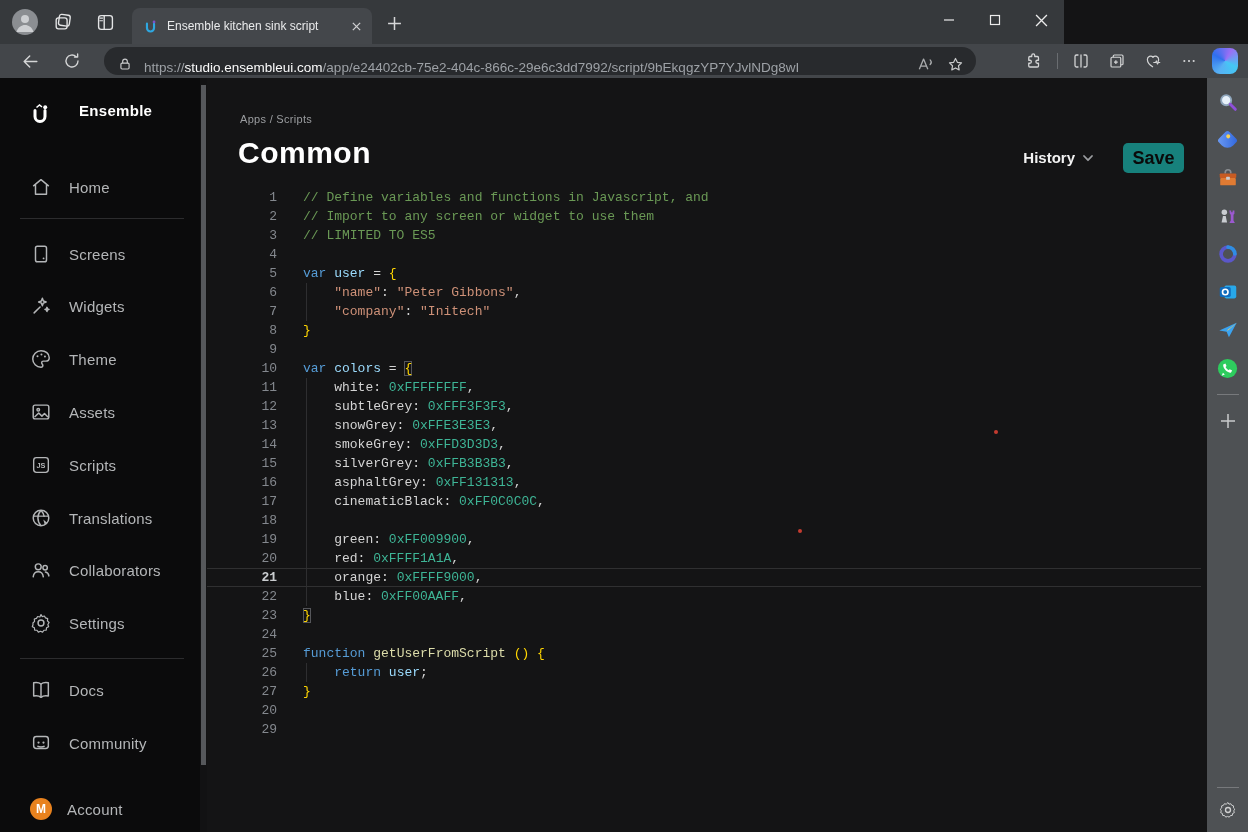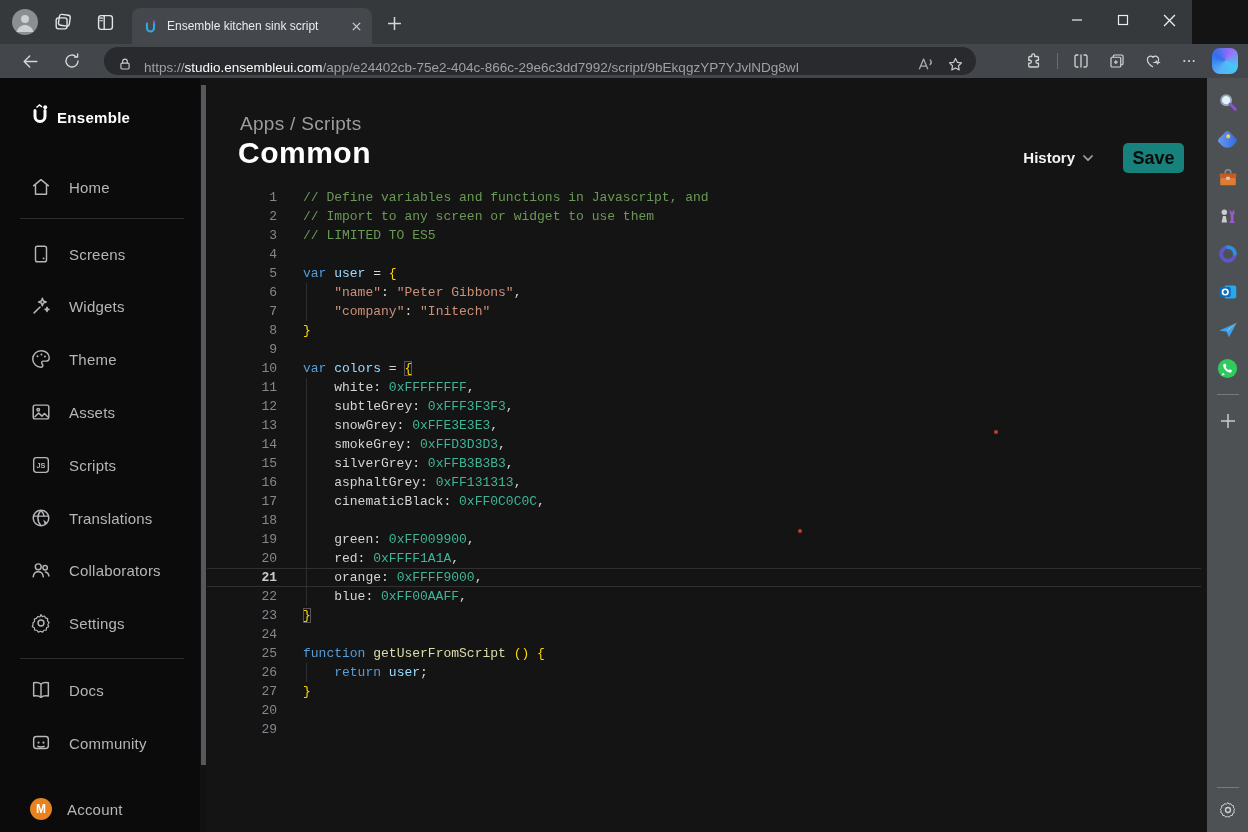--- a/index.html
+++ b/index.html
@@ -3,21 +3,21 @@
 <meta charset="utf-8">
 <style>
   * { margin:0; padding:0; box-sizing:border-box; }
   html,body { background:#000; }
   .root {
     position:relative; width:1248px; height:832px; overflow:hidden;
     background:#141415; font-family:"Liberation Sans", sans-serif;
     -webkit-font-smoothing:antialiased;
   }
   
-  .tabbar { position:absolute; top:0; left:0; width:1192px; height:44px; background:#36393C; }
+  .tabbar { position:absolute; top:0; left:0; width:1064px; height:44px; background:#36393C; }
   .chrome-btn { position:absolute; top:9px; width:26px; height:26px; display:flex; align-items:center; justify-content:center; }
   .avatar-circ { width:26px; height:26px; border-radius:50%; background:#8B8E92; overflow:hidden; display:flex; align-items:center; justify-content:center; }
   .tab {
     position:absolute; left:132px; top:8px; width:240px; height:36px;
     background:#44474B; border-radius:8px 8px 0 0;
     display:flex; align-items:center; padding:0 10px; gap:8px;
   }
   .tab-title { flex:1; color:#E9EAEB; font-size:12px; white-space:nowrap; overflow:hidden; }
   .newtab { position:absolute; left:384px; top:13px; width:20px; height:20px; display:flex; align-items:center; justify-content:center; }
   .wincontrols { position:absolute; right:0; top:0; height:40px; display:flex; }
@@ -36,32 +36,32 @@
   .tb-ico { width:26px; height:26px; display:flex; align-items:center; justify-content:center; }
   .vdiv { width:1px; height:16px; background:#6A6D71; }
   .copilot {
     position:absolute; right:10px; top:4px; width:26px; height:26px; border-radius:8px;
     background:conic-gradient(from 210deg, #57B0F4, #2F6FED, #9A6FF5, #44C8F5, #57B0F4);
   }
 
   
   .body { position:absolute; top:78px; left:0; width:1248px; height:754px; display:flex; }
   .sidenav { position:relative; width:200px; height:754px; background:#0B0B0C; flex:none; }
-  .brand { position:absolute; left:28px; top:24px; display:flex; align-items:flex-end; gap:5px; }
+  .brand { position:absolute; left:28px; top:24px; display:flex; align-items:flex-start; gap:27px; }
   .brand-label { color:#FFFFFF; font-size:15px; font-weight:bold; letter-spacing:.3px; }
   .nav-item { position:absolute; left:30px; height:26px; display:flex; align-items:center; gap:17px; cursor:pointer; }
   .nav-item span.lbl { color:#B4B6B8; font-size:15px; letter-spacing:.2px; }
   .sep { position:absolute; left:20px; right:16px; height:1px; background:#2C2C2E; }
   .acct-avatar { width:22px; height:22px; border-radius:50%; display:flex; align-items:center; justify-content:center;
                  color:#fff; font-size:12px; font-weight:bold; }
   .pagescroll { position:relative; width:7px; height:754px; background:#121213; flex:none; }
   .pagescroll .thumb { position:absolute; left:1px; top:7px; width:5px; height:680px; background:#56585B; }
 
   .main { position:relative; flex:1; height:754px; background:#141415; overflow:hidden; }
-  .breadcrumb { position:absolute; left:33px; top:35px; font-size:19px; color:#9B9DA0; letter-spacing:.3px; }
+  .breadcrumb { position:absolute; left:33px; top:35px; font-size:11px; color:#9B9DA0; letter-spacing:.3px; }
   .page-title { position:absolute; left:31px; top:58px; font-size:30px; color:#FFFFFF; letter-spacing:.5px; }
   .history { position:absolute; right:112px; top:71px; display:flex; align-items:center; gap:6px; cursor:pointer; }
   .history .hlbl { color:#F2F2F2; font-size:15px; font-weight:bold; }
   .save-btn { position:absolute; right:23px; top:65px; width:61px; height:30px; border:none; border-radius:5px;
               background:#17817C; color:#0A0A0A; font-size:18px; font-weight:bold; font-family:"Liberation Sans",sans-serif; cursor:pointer; }
 
   
   .editor { position:absolute; left:0; top:110px; right:6px; font-family:"Liberation Mono", monospace; font-size:13px; }
   .line { display:flex; height:19px; line-height:19px; position:relative; }
   .line.active { border-top:1px solid #303031; border-bottom:1px solid #303031; height:19px; line-height:17px; }

